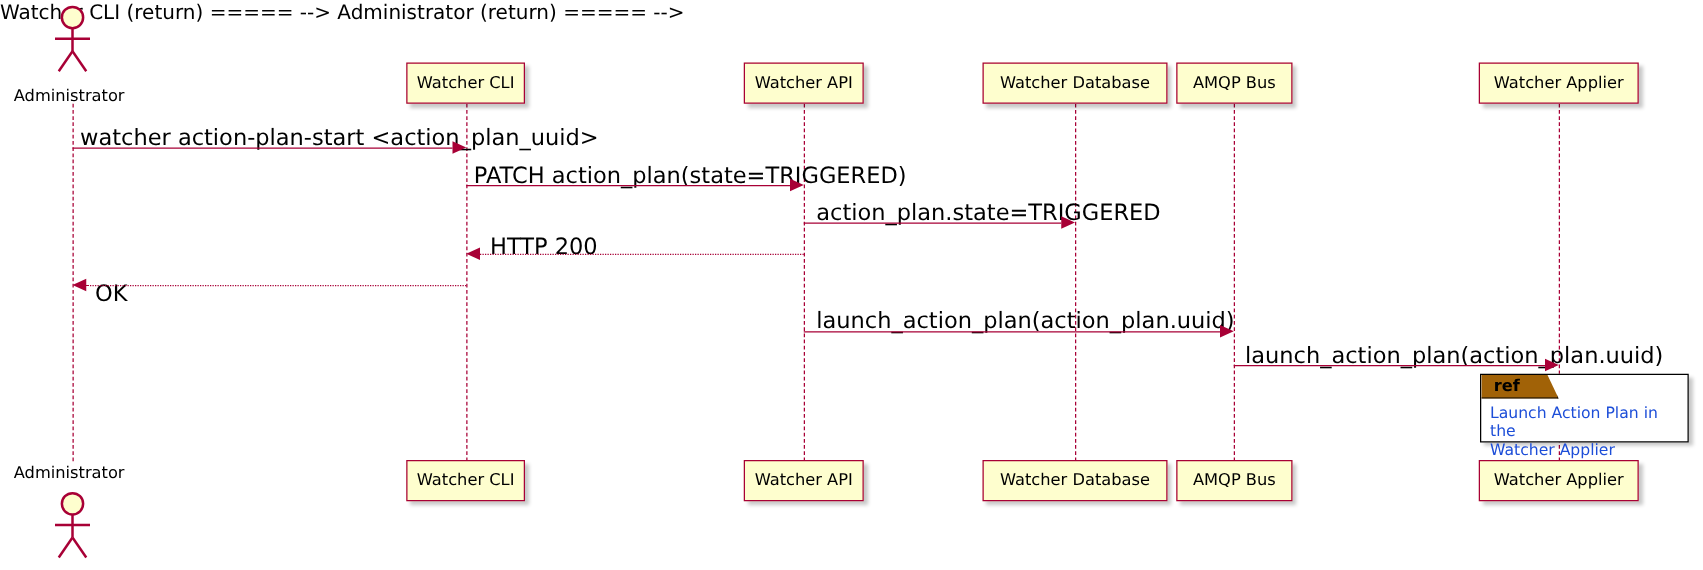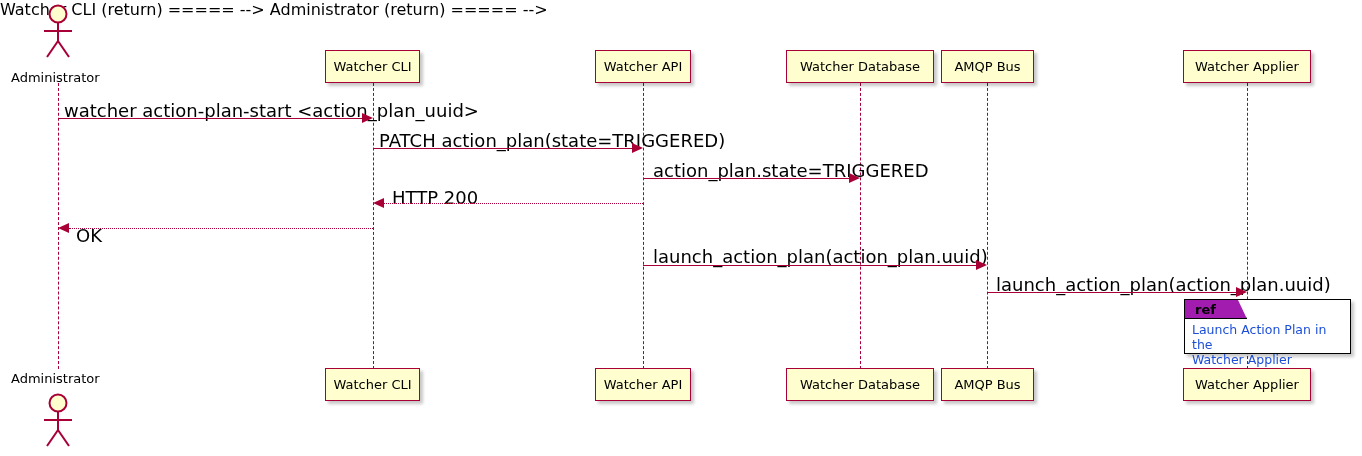--- a/index.html
+++ b/index.html
@@ -90,21 +90,21 @@
     background: #FFFFFF;
     border: 1.5px solid #000000;
     box-shadow: 3px 3px 3px rgba(0,0,0,0.22);
     box-sizing: border-box;
   }
   .ref-tab {
     position: absolute;
     left: 0;
     top: 0;
     height: 19px;
-    background: #a21caf;
+    background: #a16207;
     border-right: 1.5px solid #000000;
     border-bottom: 1.5px solid #000000;
     box-sizing: border-box;
     display: flex;
     align-items: center;
     padding: 0 8px 0 10px;
     font-size: 13px;
     font-weight: bold;
     color: #000000;
     clip-path: polygon(0 0, calc(100% - 9px) 0, 100% 100%, 0 100%);

